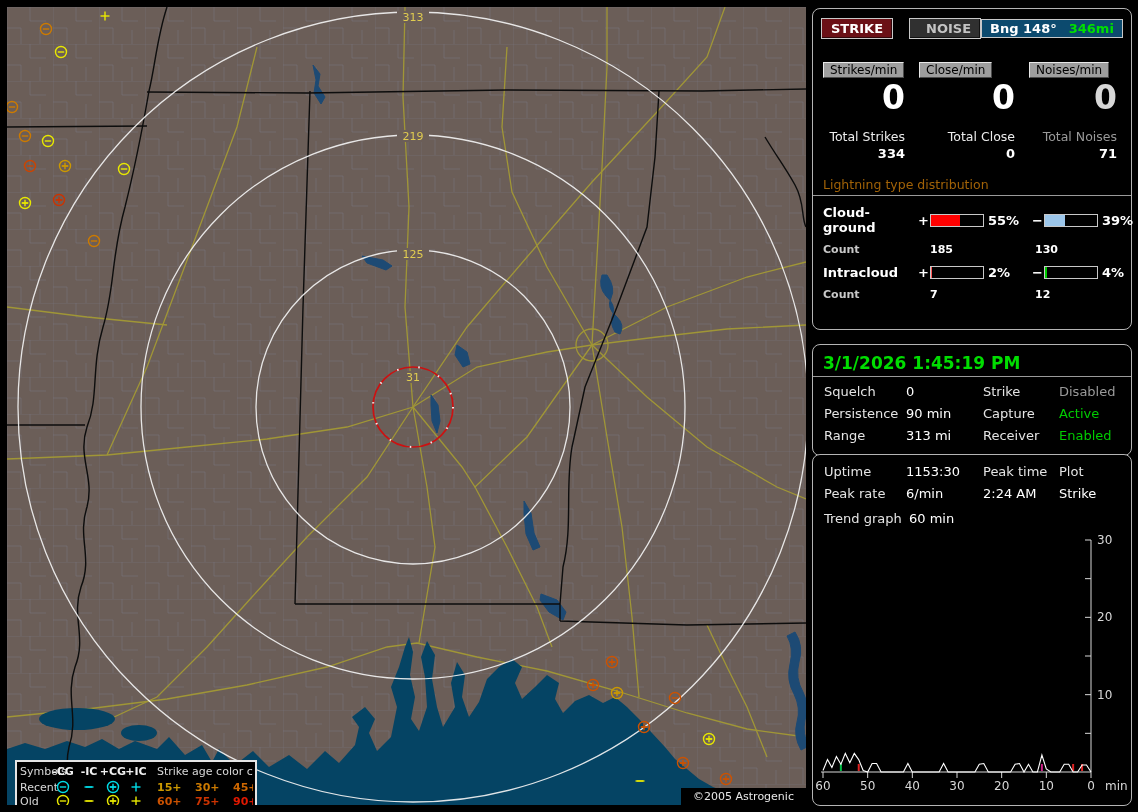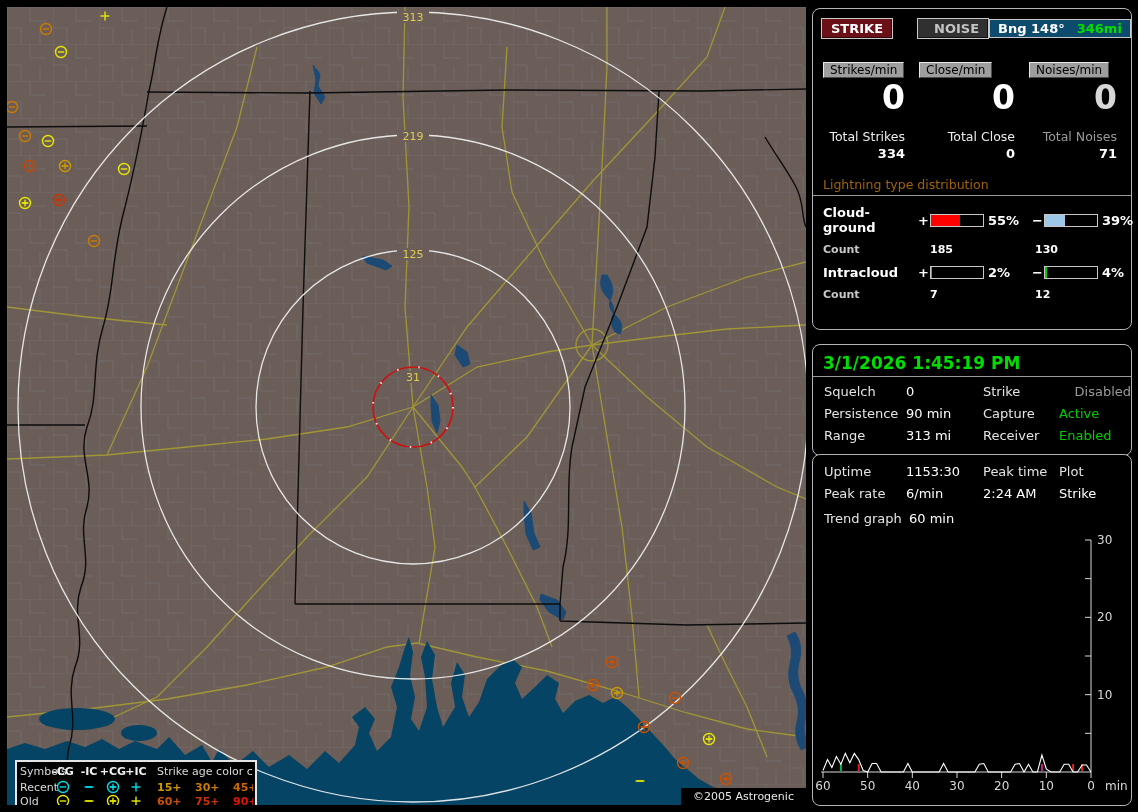--- a/index.html
+++ b/index.html
@@ -14,21 +14,21 @@
              color:#e8e8e8;font-size:11px;line-height:17px;text-align:center;}
   
   .panel{position:absolute;left:812px;width:318px;background:#000;border:1px solid #b4b4b4;
          border-radius:8px;color:#fff;}
   .p1{top:8px;height:320px;}
   .p2{top:344px;height:110px;}
   .p3{top:454px;height:350px;}
   .btnrow{display:flex;align-items:center;margin:9px 10px 0 8px;}
   .btn{font-weight:bold;font-size:13px;padding:1px 9px;border:1px solid #c8c8c8;line-height:17px;}
   .btn.strike{background:#6b1016;color:#fff;box-shadow:inset -1px -1px 0 #30070a;}
-  .btn.noise{background:#303030;color:#c4c4c4;margin-left:24px;box-shadow:inset -1px -1px 0 #111;padding-left:16px;}
+  .btn.noise{background:#303030;color:#c4c4c4;margin-left:16px;box-shadow:inset -1px -1px 0 #111;padding-left:16px;}
   .bng{margin-left:auto;border:1px solid #c8c8c8;background:#0c4a6e;padding:1px 8px;font-size:13px;
        font-weight:bold;white-space:nowrap;}
   .bng .rng{color:#00e000;margin-left:12px;}
   .cols3{display:grid;grid-template-columns:96px 110px 102px;margin:0 10px 0 10px;}
   .rates{margin-top:23px;}
   .chip{display:inline-block;background:#9e9e9e;color:#000;font-size:12px;padding:0px 6px;
         border:1px solid;border-color:#e8e8e8 #4a4a4a #4a4a4a #e8e8e8;justify-self:start;}
   .big0{font-size:33px;font-weight:bold;text-align:right;line-height:34px;margin-top:3px;padding-right:14px;}
   .big0.dim{color:#d8d8d8;}
   .totals{margin-top:14px;}
@@ -364,21 +364,21 @@
     </div>
   </div>
 
   <div class="panel p2">
     <div class="dt">3/1/2026 1:45:19 PM</div>
     <hr class="hline">
     <div class="statrow">
       <span class="lb">Squelch</span>
       <span class="vl">0</span>
       <span class="lb">Strike</span>
-      <span class="vl" id="v-upload" style="color: rgb(154, 154, 154); text-align: right;">Disabled</span>
+      <span class="vl" id="v-upload" style="color: rgb(154, 154, 154);">Disabled</span>
     </div>
     <div class="statrow">
       <span class="lb">Persistence</span>
       <span class="vl">90 min</span>
       <span class="lb">Capture</span>
       <span class="vl" id="v-capture" style="color: rgb(0, 204, 0);">Active</span>
     </div>
     <div class="statrow">
       <span class="lb">Range</span>
       <span class="vl">313 mi</span>

